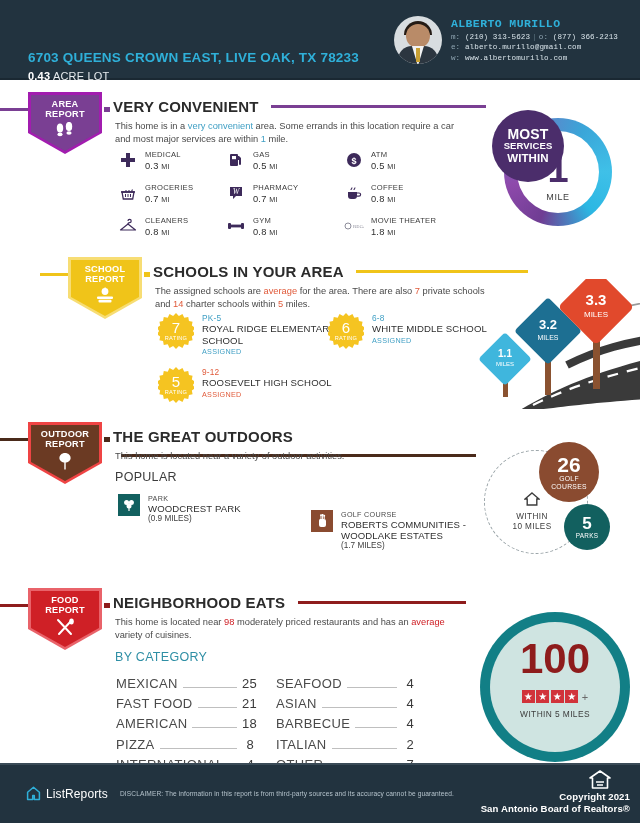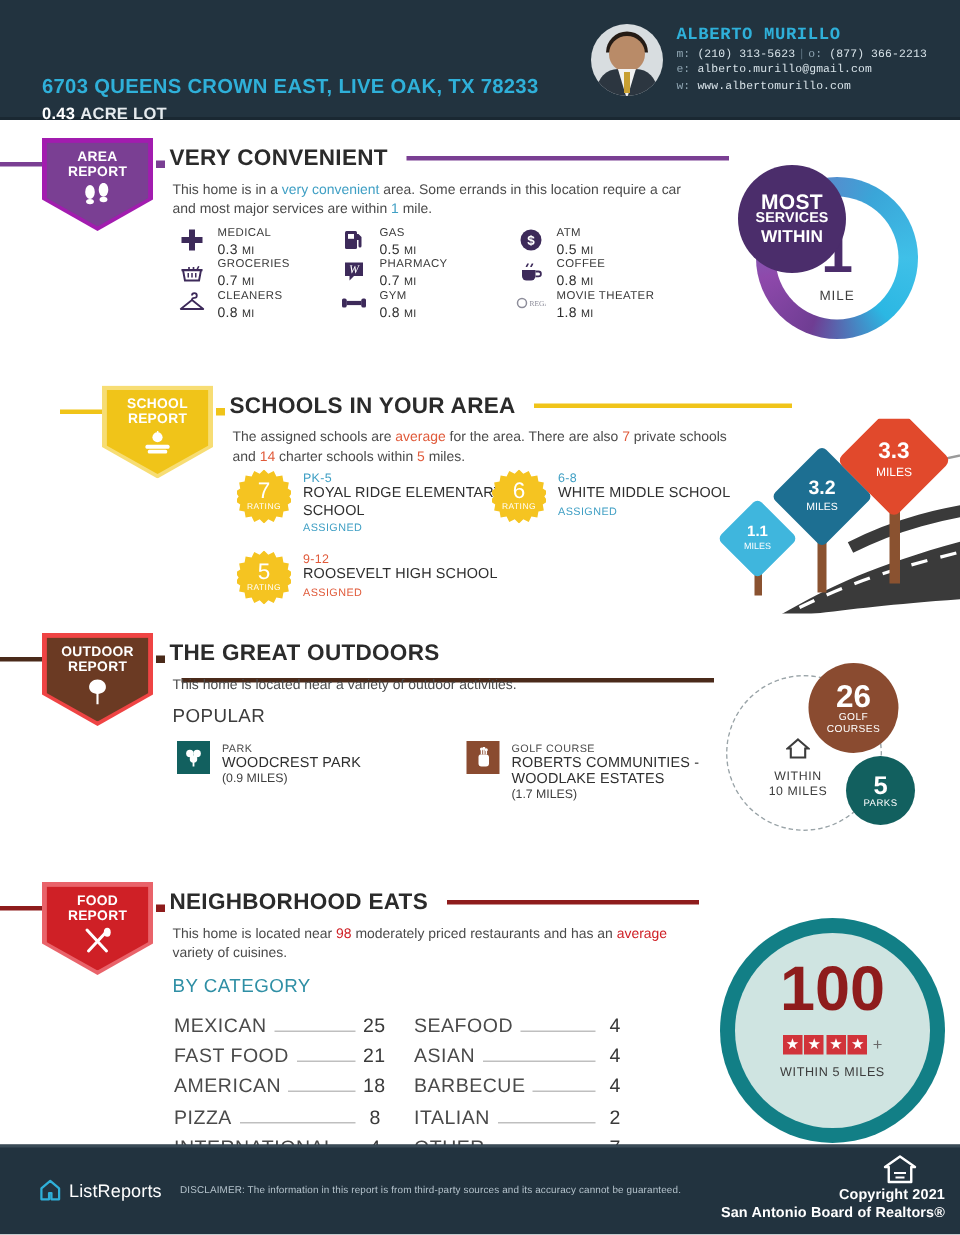--- a/index.html
+++ b/index.html
@@ -17,21 +17,21 @@
   .header {
     height: 80px; background: #22333f; position: relative;
     border-bottom: 2px solid #1a2832;
   }
   .hdr-addr { position: absolute; left: 28px; top: 26px; }
   .hdr-addr .addr {
     color: #2fb0d9; font-size: 13.5px; font-weight: bold; letter-spacing: .2px; margin-top: 24px;
   }
   .hdr-addr .lot { color: #ffffff; font-size: 11px; margin-top: 5px; letter-spacing: .2px;}
   .hdr-addr .lot b { font-weight: bold; }
-  .hdr-addr .lot span.light { color: #e6ebee; font-weight: bold; }
+  .hdr-addr .lot span.light { color: #e6ebee; font-weight: normal; }
 
   .agent { position: absolute; right: 22px; top: 16px; display: flex; gap: 9px; align-items: flex-start; font-family: Liberation Mono, monospace;}
   .avatar {
     width: 48px; height: 48px; border-radius: 50%; overflow: hidden;
     background: #d8dde0; position: relative; flex: 0 0 auto;
   }
   .avatar .face { position:absolute; left:12px; top:8px; width:24px; height:24px; border-radius:50%; background:#b98b68;}
   .avatar .hair { position:absolute; left:10px; top:5px; width:28px; height:14px; border-radius:14px 14px 0 0; background:#241b15;}
   .avatar .body { position:absolute; left:4px; top:30px; width:40px; height:22px; border-radius:14px 14px 0 0; background:#2c3640;}
   .avatar .shirt { position:absolute; left:18px; top:30px; width:12px; height:20px; background:#f2f2f2; clip-path: polygon(0 0,100% 0,50% 100%);}
@@ -64,21 +64,21 @@
   .sec-title { font-size: 15px; font-weight: bold; color: #2b2b2b; letter-spacing: .2px;
      display: inline-block; vertical-align: middle; }
   .sec-rule { display: inline-block; vertical-align: middle; height: 3px; margin-left: 8px; }
   .sec-tick { position: absolute; left: 104px; top: 15px; width: 6px; height: 5px; }
   .sec-desc { position: absolute; left: 115px; top: 28px; width: 345px;
      font-size: 9.3px; line-height: 13px; color: #4a4a4a; }
 
   
   .area { position: absolute; top: 92px; left: 0; width: 640px; height: 155px; }
   .svc-grid { position: absolute; left: 118px; top: 58px; width: 345px;
-     display: grid; grid-template-columns: 108px 118px 118px; row-gap: 0; }
+     display: grid; grid-template-columns: 108px 118px 118px; row-gap: 12px; }
   .svc { display: flex; gap: 7px; align-items: flex-start; }
   .svc .ic { width: 20px; height: 20px; flex: 0 0 auto; display:flex; align-items:center; justify-content:center; color:#3d2a5a;}
   .svc .lbl { font-size: 7.6px; color: #3a3a3a; letter-spacing: .3px; line-height: 10px; }
   .svc .dist { font-size: 9.3px; color: #2f2f2f; letter-spacing: .2px; margin-top: 1px;}
   .svc .dist .u { font-size: 7.2px; }
 
   .donut { position: absolute; right: 28px; top: 26px; width: 108px; height: 108px; }
   .donut .ring {
     position: absolute; inset: 0; border-radius: 50%;
     background: conic-gradient(from 200deg, #6f3d93 0deg, #8e49ab 55deg, #6f76c4 120deg, #3aa5d8 190deg, #3fc0e8 250deg, #2bb7e3 300deg, #6f3d93 360deg);
@@ -500,21 +500,21 @@
               <circle cx="7" cy="8" r="2.5" fill="#fff"></circle>
               <rect x="6.4" y="8" width="1.2" height="5" fill="#fff"></rect>
             </svg>
         </div>
         <div>
             <div class="cat">PARK</div>
             <div class="nm">WOODCREST PARK</div>
             <div class="mi">(0.9 MILES)</div>
           </div>
       </div>
-      <div class="pop" style="left:193px;top:0;width:200px">
+      <div class="pop" style="left:193px;top:16px;width:200px">
         <div class="sq" style="background:#8a4b30">
           <svg width="14" height="14" viewBox="0 0 14 14">
               <path d="M5 5h4a2 2 0 0 1 2 2v4a2 2 0 0 1-2 2H6a2 2 0 0 1-2-2V7a2 2 0 0 1 1-2z" fill="#fff"></path>
               <path d="M6 5V1.5M7.6 5V1M9.2 5V2" stroke="#fff" stroke-width="1" fill="none"></path>
               <circle cx="6" cy="1.3" r="1" fill="#fff"></circle>
               <circle cx="7.6" cy="0.9" r="1" fill="#fff"></circle>
               <circle cx="9.2" cy="1.8" r="1" fill="#fff"></circle>
             </svg>
         </div>
         <div>

